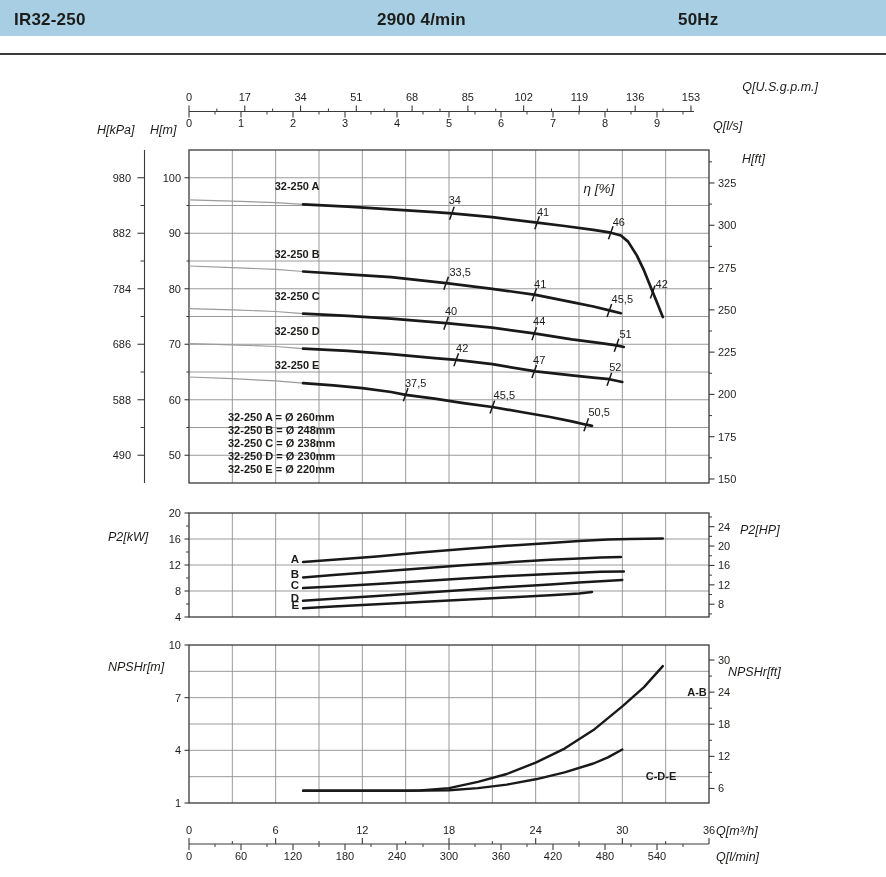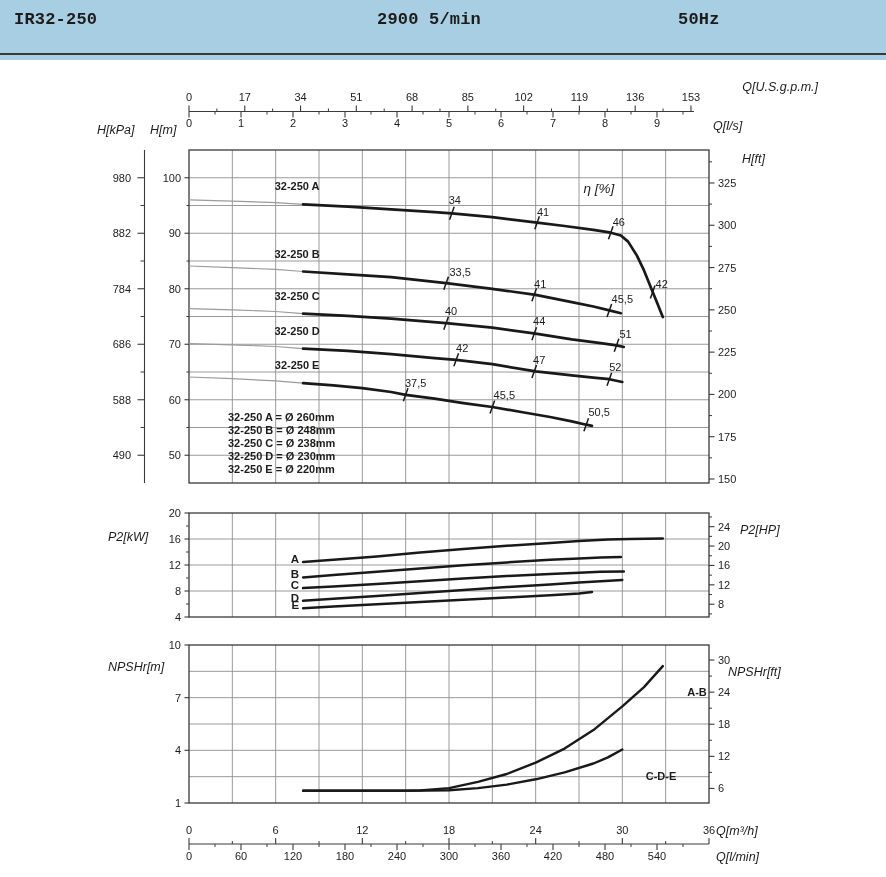--- a/index.html
+++ b/index.html
@@ -1,33 +1,33 @@
 <!DOCTYPE html>
 <html><head>
 <meta charset="utf-8">
 <style>
   html,body{margin:0;padding:0;background:#ffffff;}
   .canvas{position:relative;width:886px;height:877px;background:#ffffff;
           font-family:"Liberation Sans",sans-serif;overflow:hidden;}
-  .header{position:absolute;top:0;left:0;width:886px;height:60px;font-family:Liberation Mono, monospace;}
+  .header{position:absolute;top:0;left:0;width:886px;height:36px;}
   .header span{position:absolute;top:10px;font-size:17px;font-weight:bold;letter-spacing:.2px;}
   .h-model{left:14px;}
   .h-speed{left:377px;}
   .h-freq{left:678px;}
   .divider{position:absolute;top:53px;left:0;width:886px;height:2px;}
   svg{position:absolute;top:0;left:0;}
   text{font-family:"Liberation Sans",sans-serif;}
 </style>
 </head>
 <body>
 
 <div class="canvas">
   <div class="header" style="background: rgb(167, 206, 227); color: rgb(28, 28, 26);">
     <span class="h-model">IR32-250</span>
-    <span class="h-speed">2900 5/min</span>
+    <span class="h-speed">2900 4/min</span>
     <span class="h-freq">50Hz</span>
   </div>
   <div class="divider" style="background: rgb(58, 58, 58);"></div>
   <svg id="chart-svg" width="886" height="877" viewBox="0 0 886 877">
       <g>
         <line x1="189" y1="111.5" x2="694" y2="111.5" stroke="#3a3a3a" stroke-width="1.2"></line>
         <line x1="189" y1="111.5" x2="189" y2="105.5" stroke="#3a3a3a" stroke-width="1.1"></line>
         <text x="189" y="101" text-anchor="middle" font-size="11" fill="#1c1c1a">0</text>
         <line x1="216.88590277777777" y1="111.5" x2="216.88590277777777" y2="108.5" stroke="#3a3a3a" stroke-width="1"></line>
         <line x1="244.77180555555555" y1="111.5" x2="244.77180555555555" y2="105.5" stroke="#3a3a3a" stroke-width="1.1"></line>

